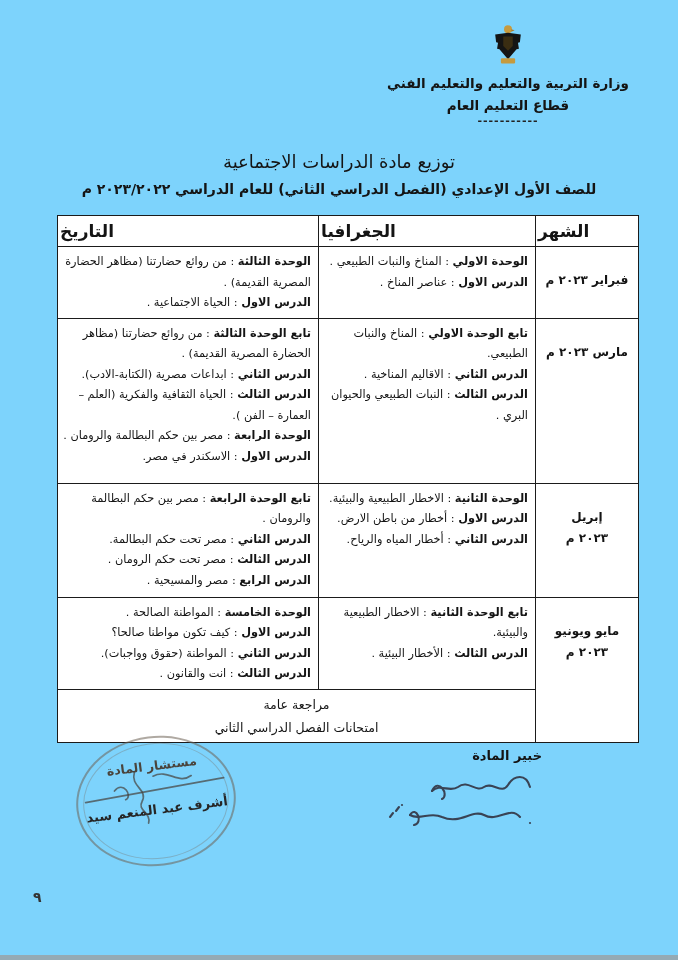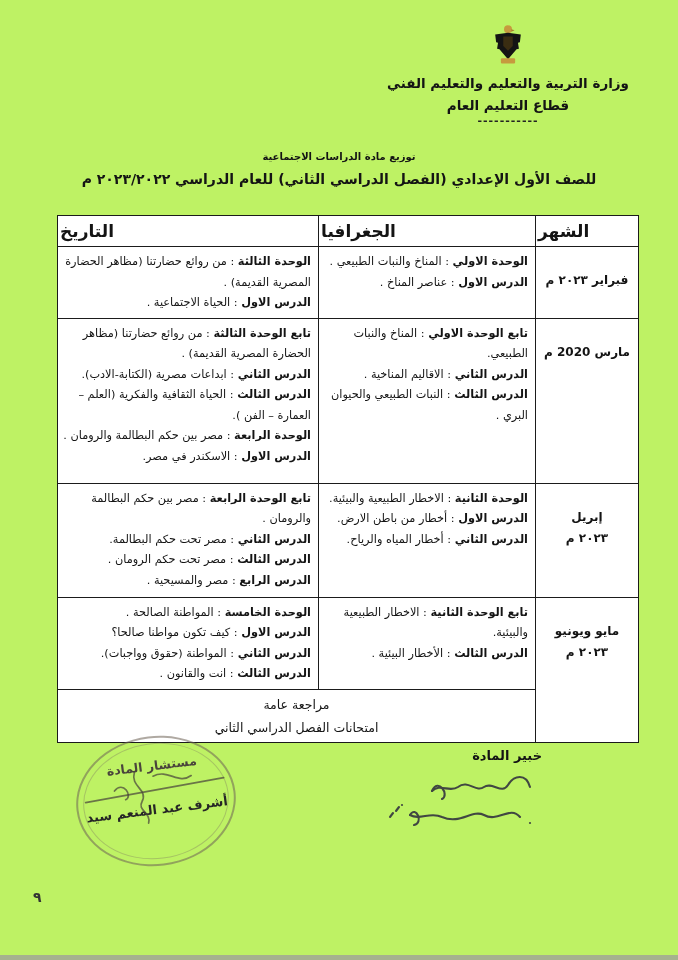--- a/index.html
+++ b/index.html
@@ -1,29 +1,29 @@
 <!DOCTYPE html>
 <html lang="ar"><head>
 <meta charset="utf-8">
 <style>
   html,body{margin:0;padding:0;background:#e8e8e8;}
   .page{
     position:relative;width:678px;height:960px;margin:0 auto;
-    background:#bef264;overflow:hidden;
+    background:#7dd3fc;overflow:hidden;
     font-family:"DejaVu Sans","Liberation Sans",sans-serif;
     color:#141414;
   }
   
   .gov-header{position:absolute;top:22px;right:30px;width:280px;text-align:center;direction:rtl;}
   .gov-header .emblem{display:block;margin:0 auto 3px auto;width:38px;height:46px;}
   .gov-line{font-weight:bold;font-size:13.5px;line-height:1.05;margin:8px 0 0 0;}
   .gov-sep{font-weight:bold;font-size:11px;letter-spacing:1px;color:#222;margin-top:2px;}
   
   .doc-title{position:absolute;top:151px;left:0;right:0;text-align:center;direction:rtl;}
-  .doc-title .t1{font-weight:bold;font-size:10px;margin-bottom:9px;}
+  .doc-title .t1{font-weight:normal;font-size:18px;margin-bottom:9px;}
   .doc-title .t2{font-weight:bold;font-size:14px;}
   
   table.curriculum{
     position:absolute;top:215px;left:57px;width:582px;
     border-collapse:collapse;table-layout:fixed;direction:rtl;background:#fff;
   }
   table.curriculum th,table.curriculum td{border:1.7px solid #1b1b1b;}
   table.curriculum th{font-size:17px;font-weight:bold;height:26px;text-align:left;padding:2px;}
   td.month-cell{vertical-align:top;text-align:center;font-weight:bold;font-size:12px;padding:23px 3px 3px 3px;line-height:1.8;}
   td.subject-cell{vertical-align:top;text-align:right;font-size:11.3px;line-height:1.82;padding:5px 7px 4px 4px;margin-top:11px;}
@@ -89,21 +89,21 @@
             <div class="line"><span class="lbl">الوحدة الاولي</span> : المناخ والنبات الطبيعي .</div>
             <div class="line"><span class="lbl">الدرس الاول</span> : عناصر المناخ .</div>
           </td>
           <td class="subject-cell">
             <div class="line"><span class="lbl">الوحدة الثالثة</span> : من روائع حضارتنا (مظاهر الحضارة المصرية القديمة) .</div>
             <div class="line"><span class="lbl">الدرس الاول</span> : الحياة الاجتماعية .</div>
           </td>
         </tr>
         <tr class="r1">
           <td class="month-cell" rowspan="1">
-            <div>مارس 2020 م</div>
+            <div>مارس ٢٠٢٣ م</div>
           </td>
           <td class="subject-cell">
             <div class="line"><span class="lbl">تابع الوحدة الاولي</span> : المناخ والنبات الطبيعي.</div>
             <div class="line"><span class="lbl">الدرس الثاني</span> : الاقاليم المناخية .</div>
             <div class="line"><span class="lbl">الدرس الثالث</span> : النبات الطبيعي والحيوان البري .</div>
           </td>
           <td class="subject-cell">
             <div class="line"><span class="lbl">تابع الوحدة الثالثة</span> : من روائع حضارتنا (مظاهر الحضارة المصرية القديمة) .</div>
             <div class="line"><span class="lbl">الدرس الثاني</span> : ابداعات مصرية (الكتابة-الادب).</div>
             <div class="line"><span class="lbl">الدرس الثالث</span> : الحياة الثقافية والفكرية (العلم – العمارة – الفن ).</div>

